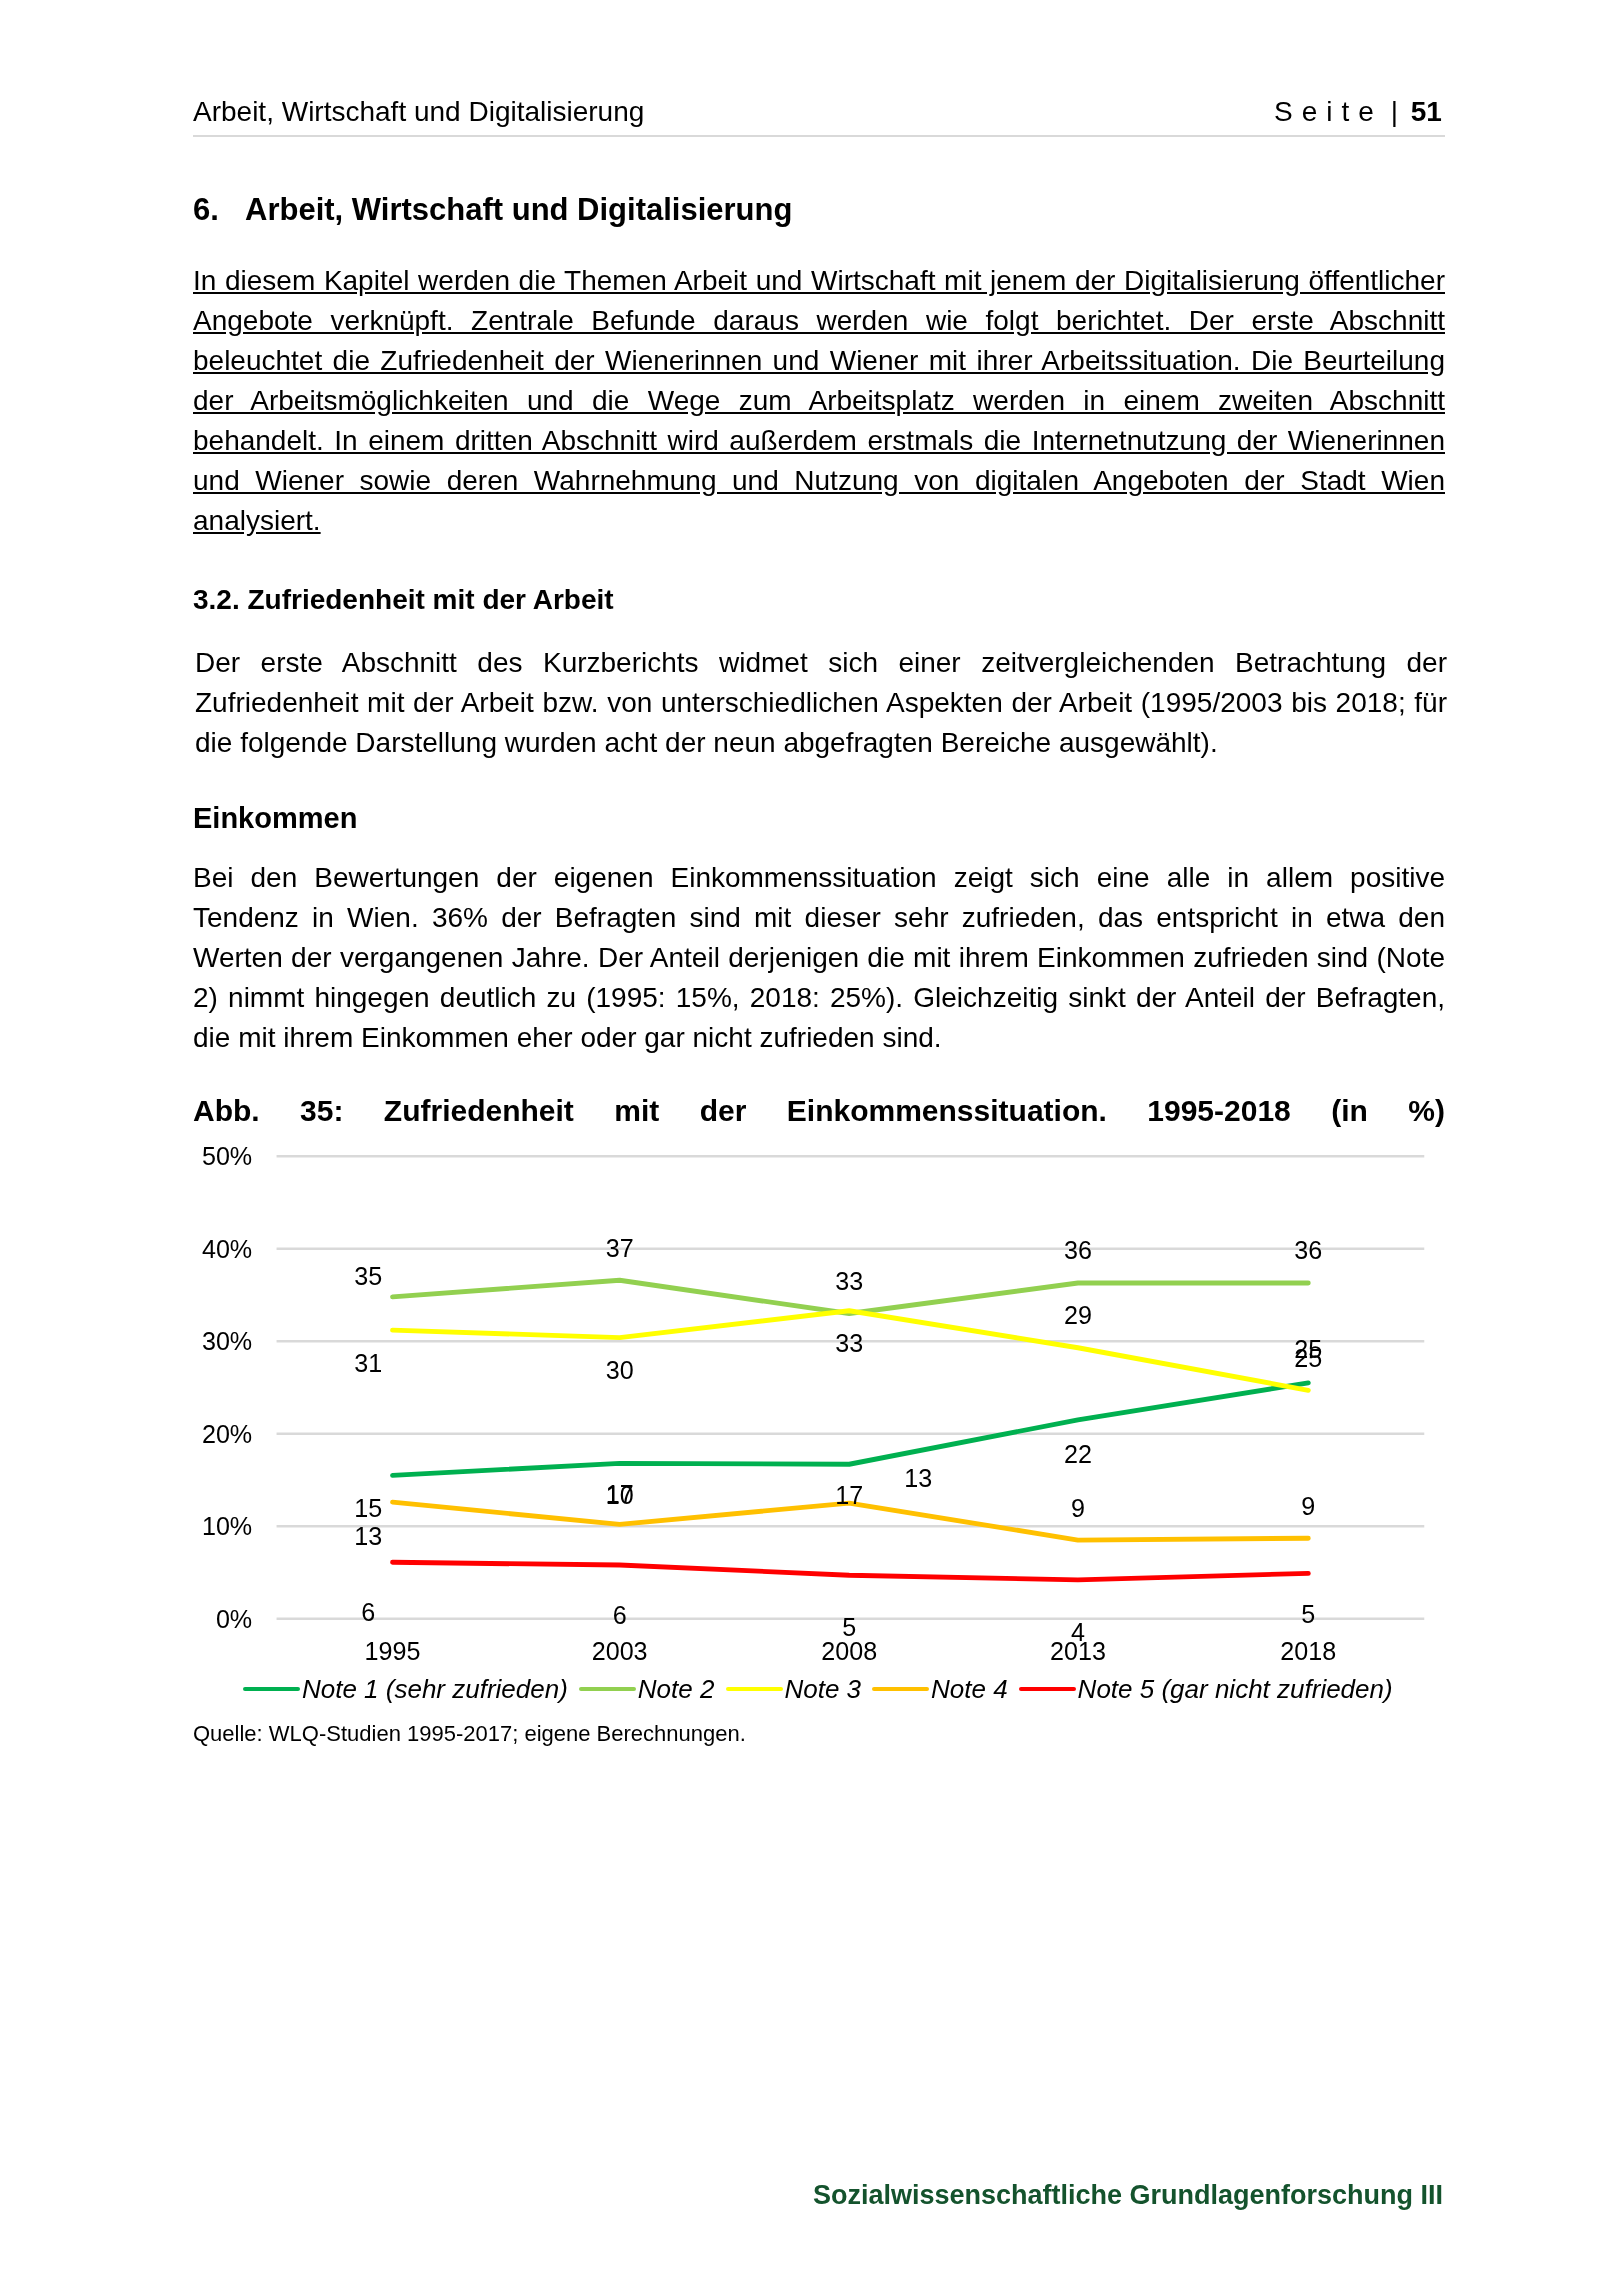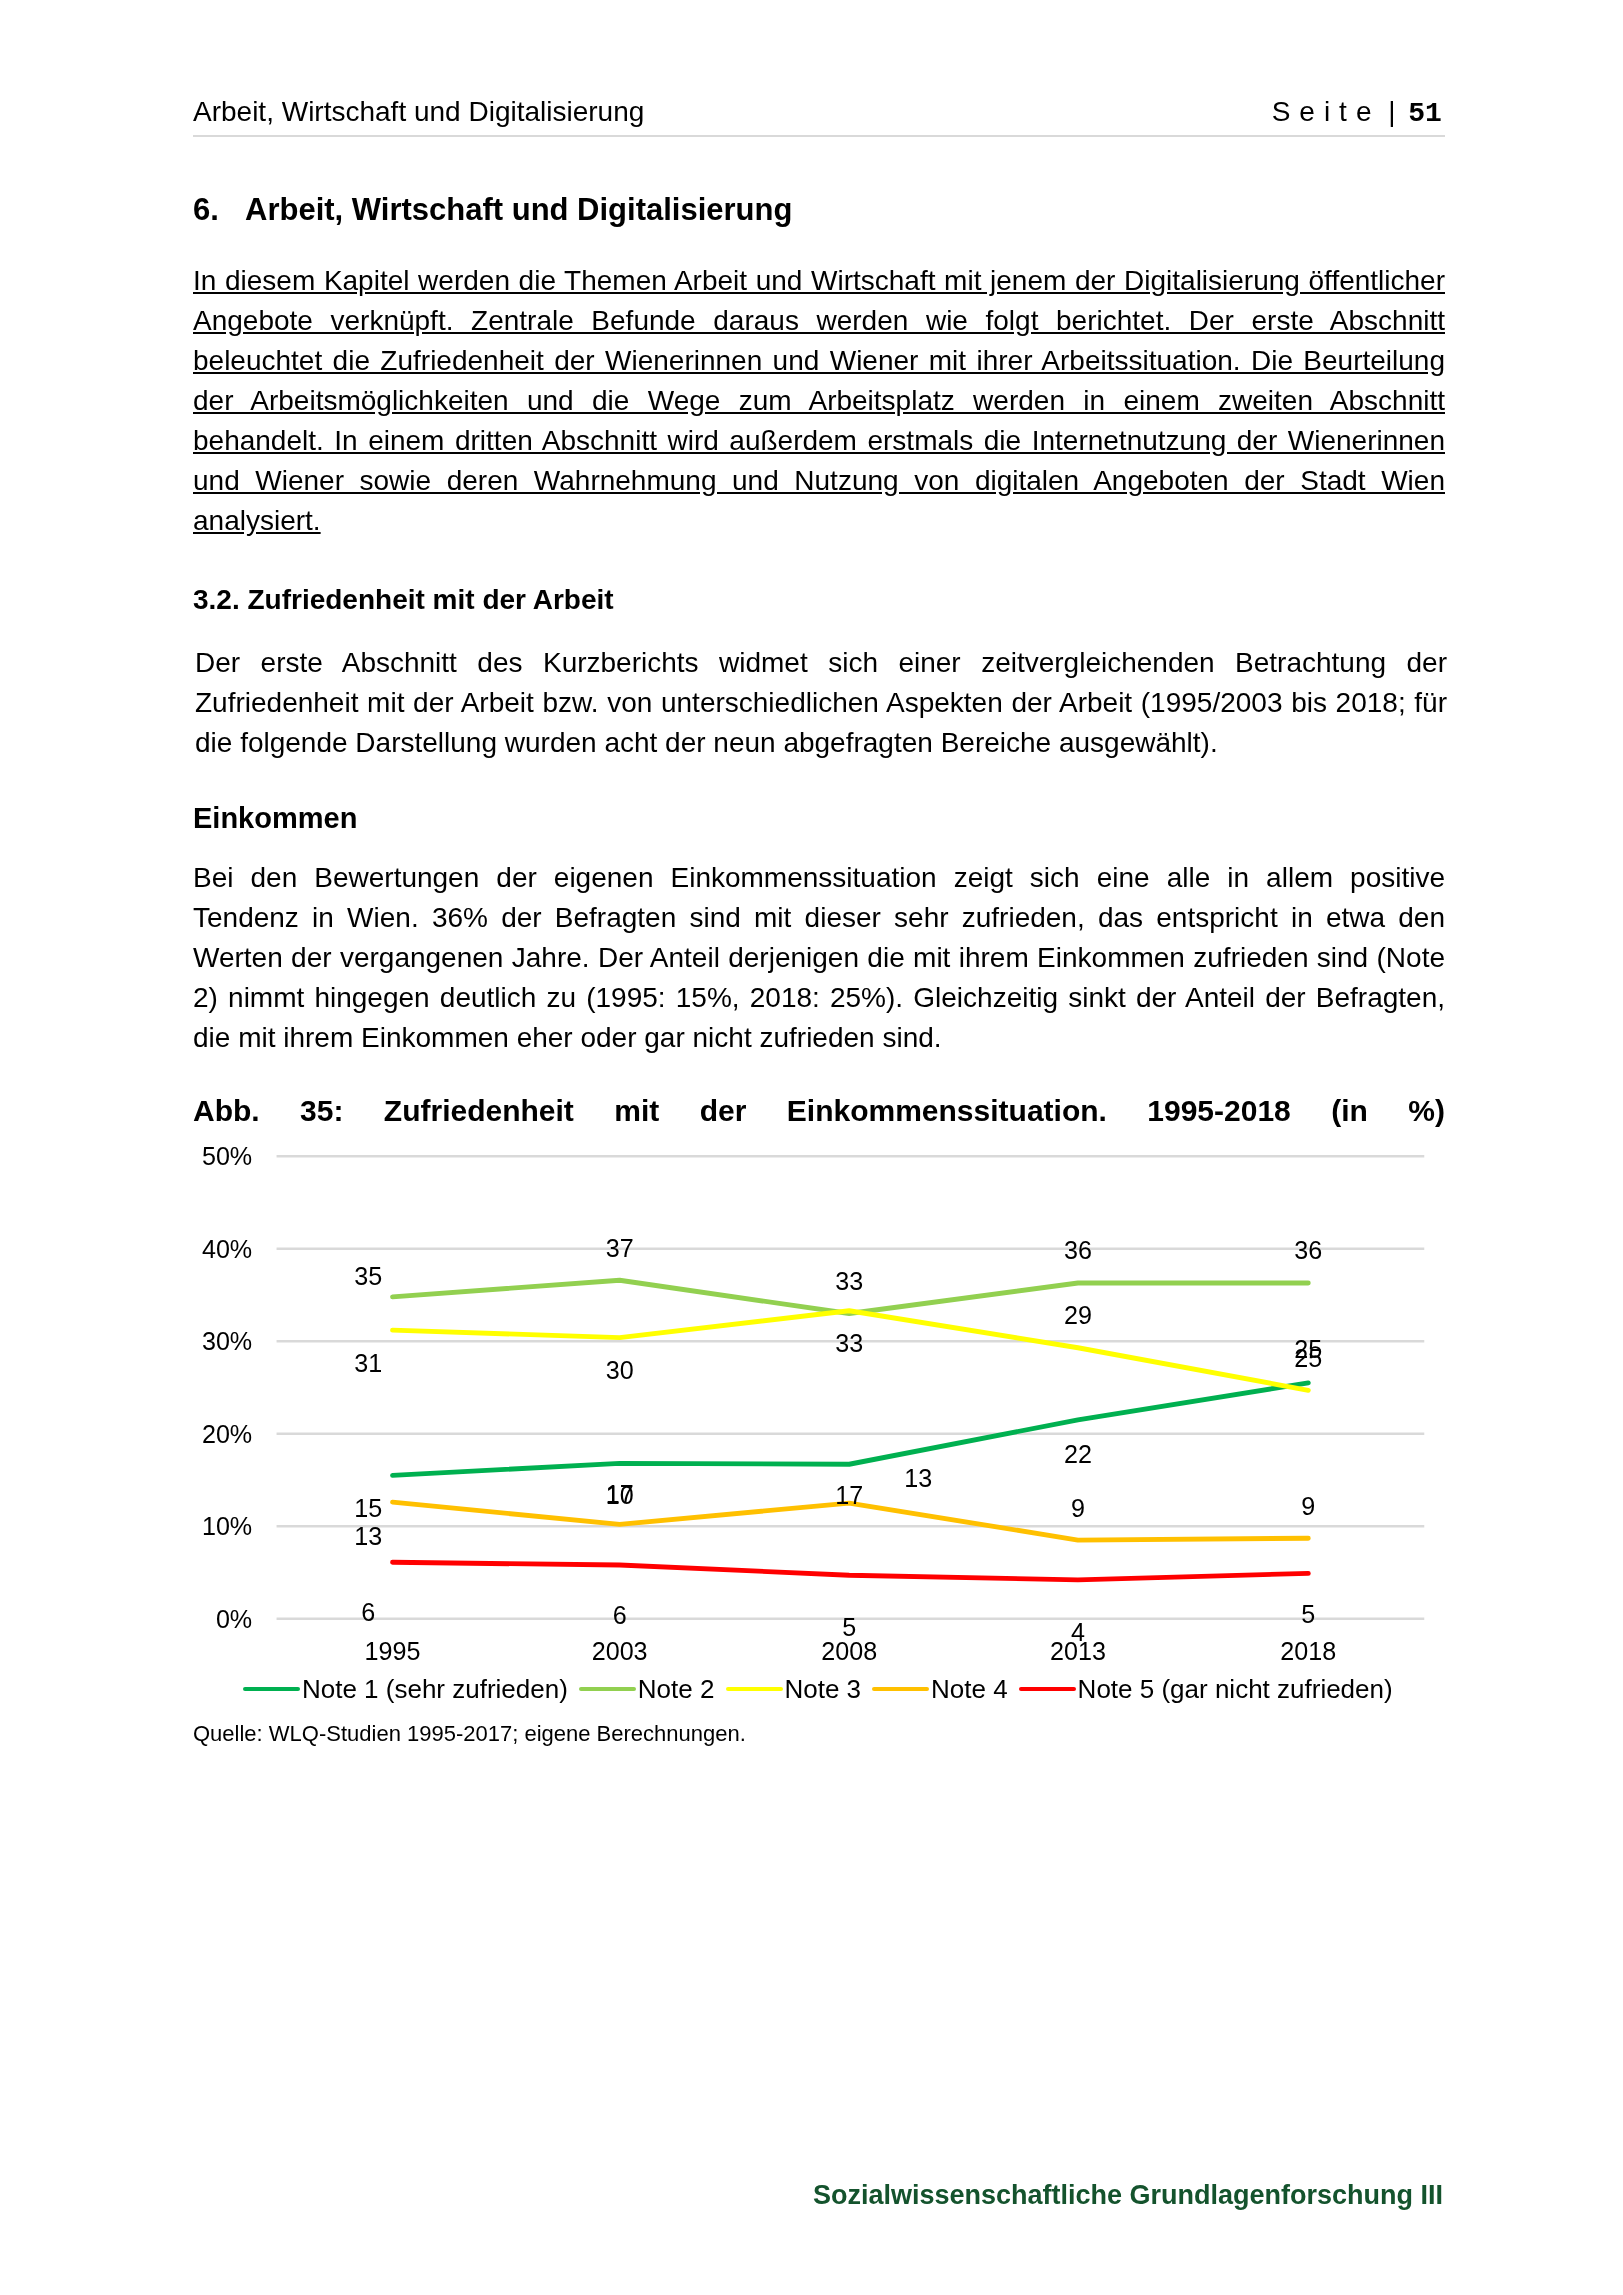--- a/index.html
+++ b/index.html
@@ -4,42 +4,42 @@
 <style>
   html, body { margin: 0; padding: 0; background: #ffffff; }
   body { width: 1623px; height: 2295px; position: relative; overflow: hidden;
          font-family: "Liberation Sans", "DejaVu Sans", sans-serif; color: #000; }
   .page-header { position: absolute; left: 193px; top: 91px; width: 1252px; height: 44px;
                  border-bottom: 2.4px solid #d9d9d9; }
   .page-header .running-title { position: absolute; left: 0; top: 4.9px; font-size: 28px; }
   .page-header .pager { position: absolute; right: 3.2px; top: 4.9px; font-size: 28px; }
   .pager .seite { color: #000000; letter-spacing: 9px; }
   .pager .sep { color: #000; margin: 0 4.9px 0 0; }
-  .pager .num { font-weight: bold; font-family: Liberation Mono, monospace; }
+  .pager .num { font-weight: bold; }
 
   .h1 { position: absolute; left: 193px; top: 192px; font-size: 31px; font-weight: bold; }
   .h1 .num { display: inline-block; width: 52px; }
   .h2 { position: absolute; left: 193px; top: 584px; font-size: 28px; font-weight: bold; }
   .h3 { position: absolute; left: 193px; top: 802px; font-size: 29px; font-weight: bold; }
 
   .para { position: absolute; left: 193px; width: 1252px; font-size: 28px; line-height: 40px;
           text-align: justify; }
   #p1 { top: 261px; text-decoration: underline; }
   #p2 { top: 641px; }
   #p3 { top: 858px; }
 
   .fig-caption { position: absolute; left: 193px; top: 1094px; width: 1252px; font-size: 30px;
                  font-weight: bold; display: flex; justify-content: space-between; }
 
   .chart { position: absolute; left: 179px; top: 1132px; width: 1282px; height: 584px; }
   .chart svg { width: 1282px; height: 584px; display: block; }
 
   .legend { position: absolute; left: 193px; top: 1672px; width: 1250px; height: 34px;
             display: flex; justify-content: center; align-items: center; font-size: 26px; gap: 11.4px; }
-  .legend-item { display: flex; align-items: center; }
+  .legend-item { display: flex; align-items: center; font-style: italic; }
   .legend-swatch { display: inline-block; width: 57px; height: 4.9px; border-radius: 2.4px; margin-right: 1.6px; }
 
   .source { position: absolute; left: 193px; top: 1721px; font-size: 22px; }
   .page-footer { position: absolute; right: 180px; top: 2180px; font-size: 27px; font-weight: bold; color: #14532d; margin-left: 48px; }
 </style>
 </head>
 <body>
 
 <div class="page-header">
   <span class="running-title">Arbeit, Wirtschaft und Digitalisierung</span>

